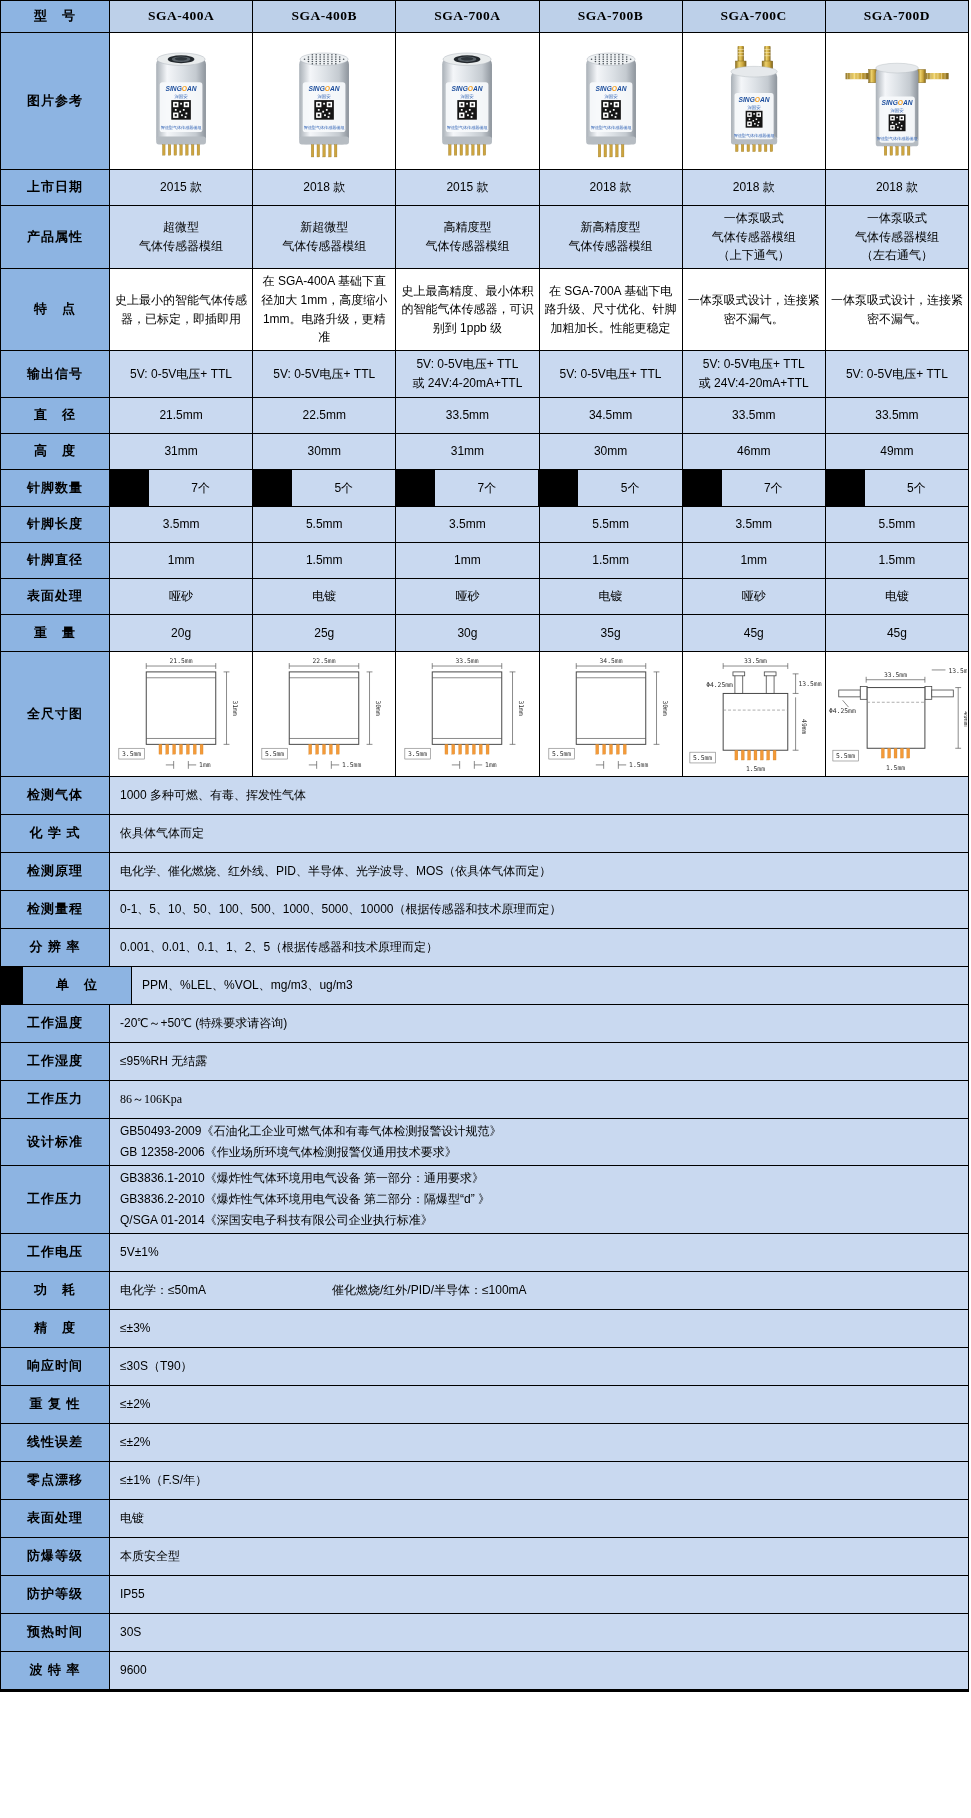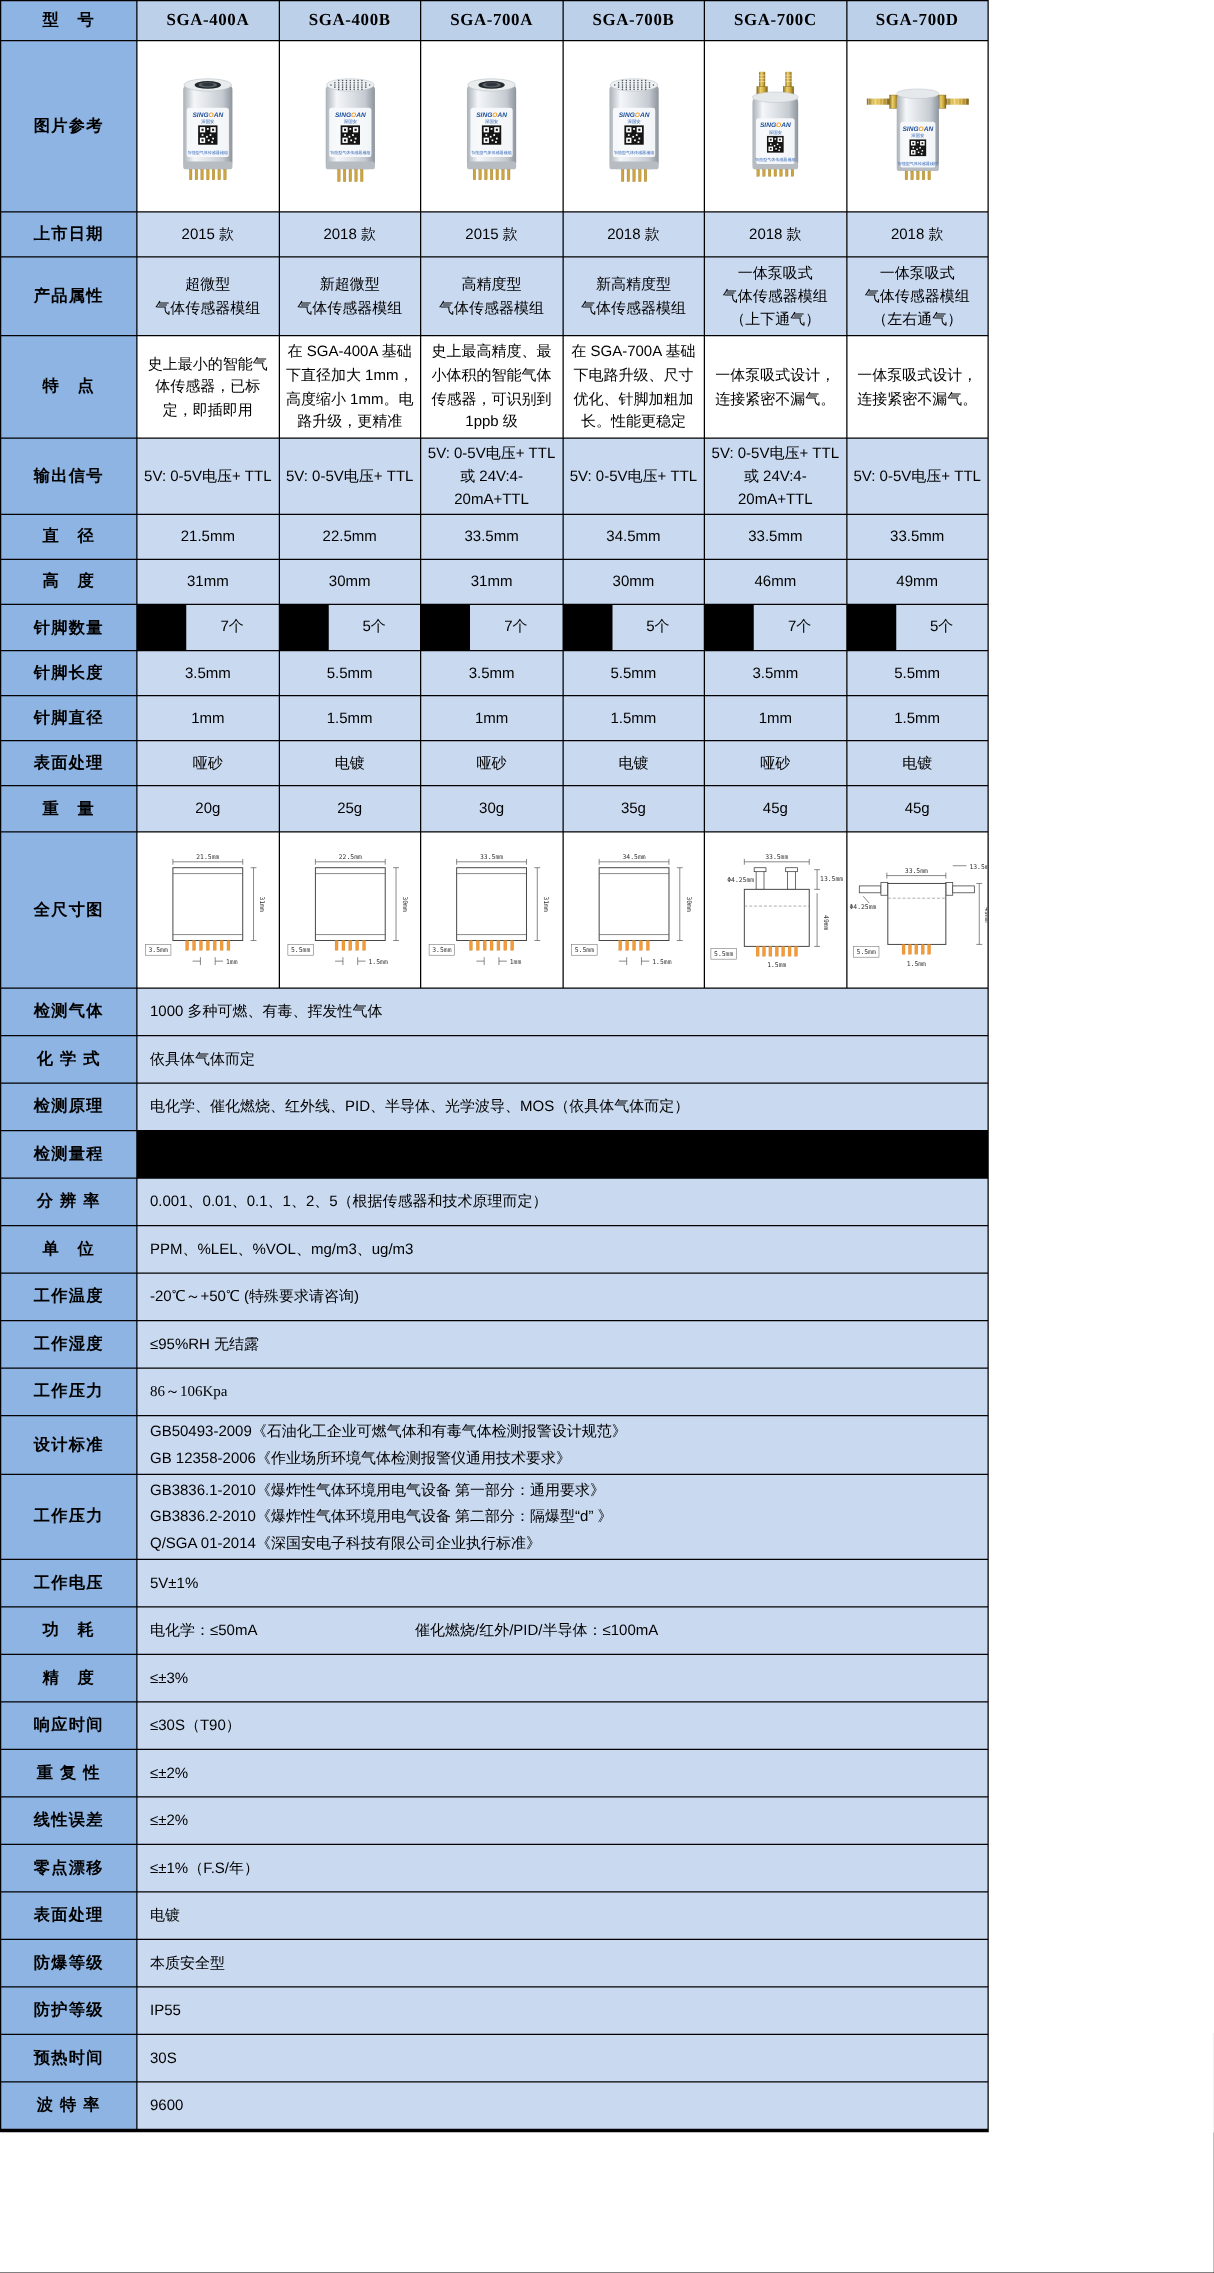--- a/index.html
+++ b/index.html
@@ -1,17 +1,17 @@
 <!DOCTYPE html>
 <html><head>
 <meta charset="utf-8">
 <style>
   html,body{margin:0;padding:0;background:#fff;}
   body{width:971px;font-family:"Liberation Sans",sans-serif;color:#000;}
-  #table-root{width:791px;background:#000;padding:1px 1px 3px 1px;display:flex;flex-direction:column;gap:1px;box-sizing:border-box;}
+  #table-root{width:969px;background:#000;padding:1px 1px 3px 1px;display:flex;flex-direction:column;gap:1px;box-sizing:border-box;}
   .row{display:grid;gap:1px;background:#000;}
   .row.compare{grid-template-columns:108px repeat(6,1fr);}
   .row.full{grid-template-columns:108px 1fr;}
   .cell{background:#c9d9f0;display:flex;align-items:center;justify-content:center;text-align:center;
         font-size:12px;line-height:1.55;padding:2px 4px;white-space:pre-line;box-sizing:border-box;overflow:hidden;}
   .label{background:#8db4e2;font-weight:bold;font-size:13px;letter-spacing:1px;}
   .hcell{background:#bdd0e9;font-weight:bold;font-size:13.5px;font-family:"Liberation Serif",serif;letter-spacing:.5px;}
   .white{background:#ffffff;}
   .img{padding:0;}
   .value{justify-content:flex-start;text-align:left;padding-left:10px;}
@@ -725,26 +725,27 @@
     <div class="row full" style="min-height: 37px;">
       <div class="cell label">化 学 式</div>
       <div class="cell value">依具体气体而定</div>
     </div>
     <div class="row full" style="min-height: 37px;">
       <div class="cell label">检测原理</div>
       <div class="cell value">电化学、催化燃烧、红外线、PID、半导体、光学波导、MOS（依具体气体而定）</div>
     </div>
     <div class="row full" style="min-height: 37px;">
       <div class="cell label">检测量程</div>
+      <div class="cell value">0-1、5、10、50、100、500、1000、5000、10000（根据传感器和技术原理而定）</div>
     </div>
     <div class="row full" style="min-height: 37px;">
       <div class="cell label">分 辨 率</div>
       <div class="cell value">0.001、0.01、0.1、1、2、5（根据传感器和技术原理而定）</div>
     </div>
-    <div class="row full" style="min-height: 37px;">
+    <div class="row full" style="min-height: 37px; padding-left: 22px;">
       <div class="cell label">单　位</div>
       <div class="cell value">PPM、%LEL、%VOL、mg/m3、ug/m3</div>
     </div>
     <div class="row full" style="min-height: 37px;">
       <div class="cell label">工作温度</div>
       <div class="cell value">-20℃～+50℃ (特殊要求请咨询)</div>
     </div>
     <div class="row full" style="min-height: 37px;">
       <div class="cell label">工作湿度</div>
       <div class="cell value">≤95%RH 无结露</div>

